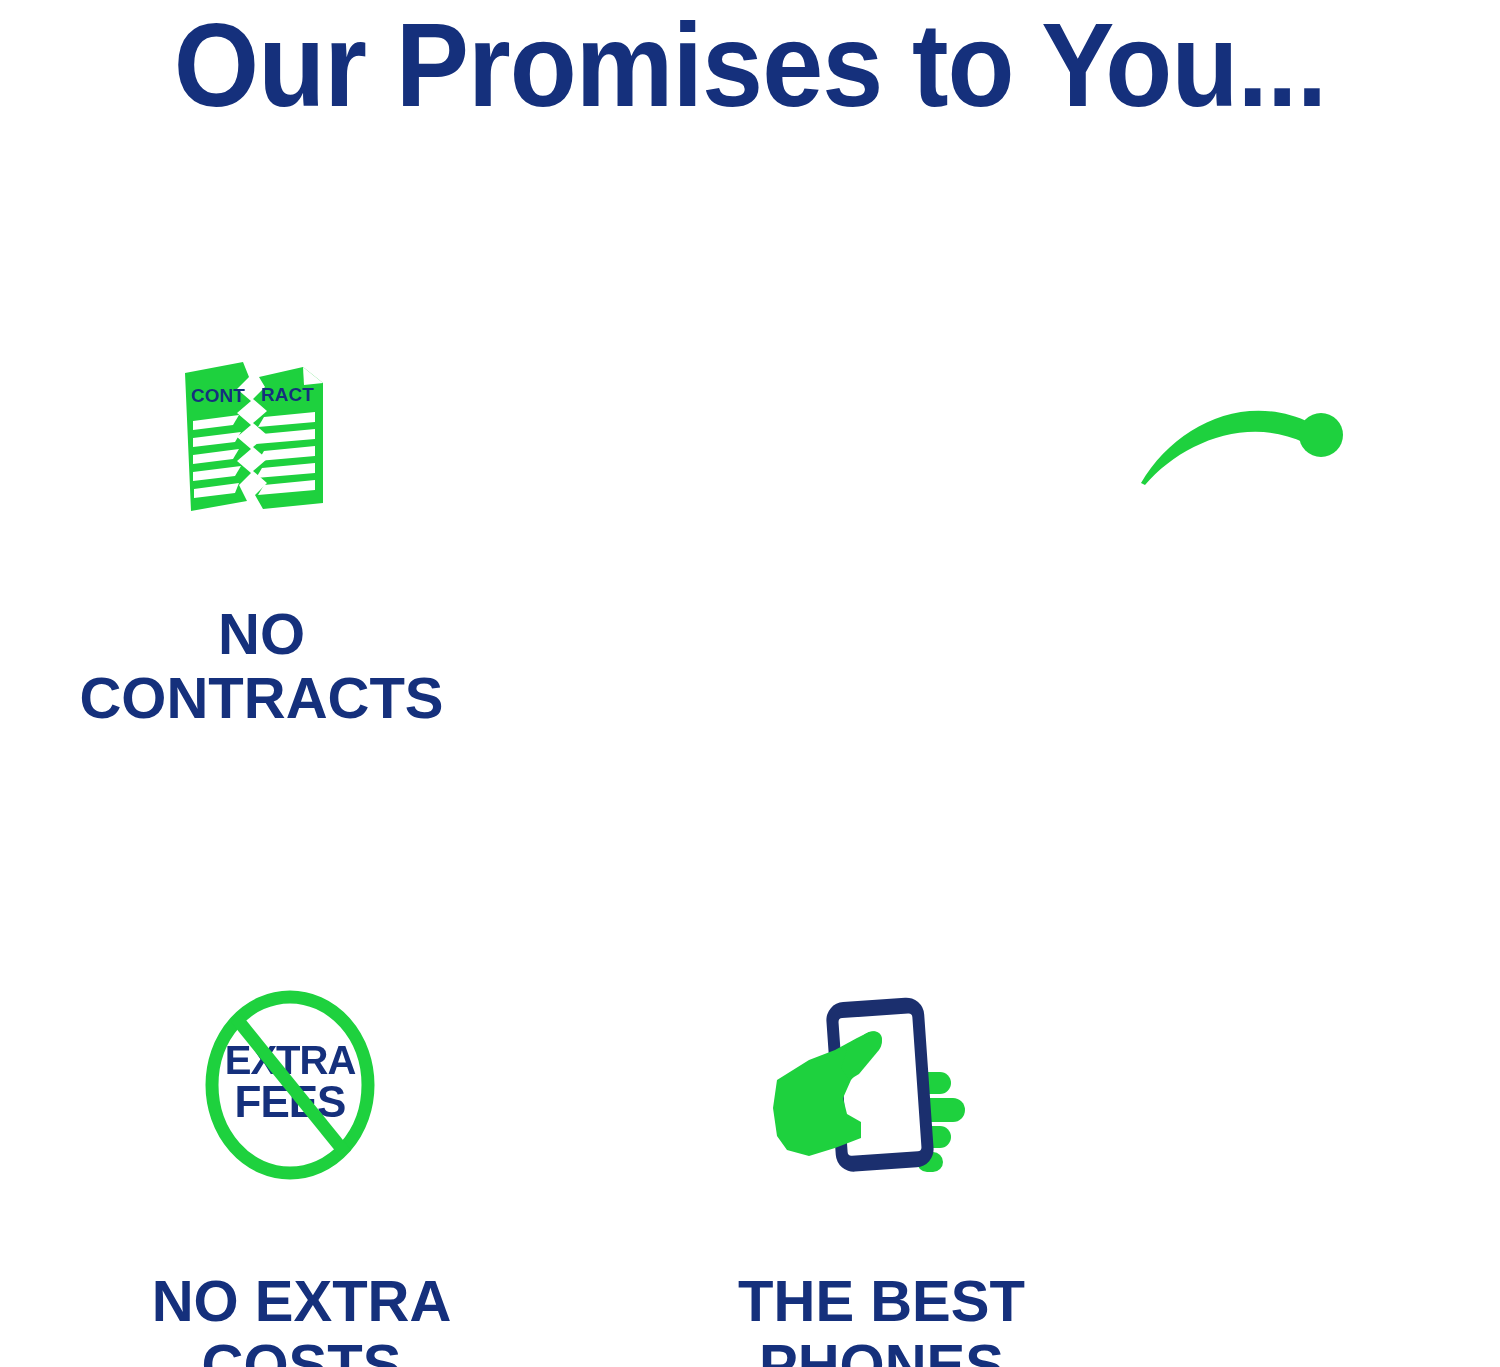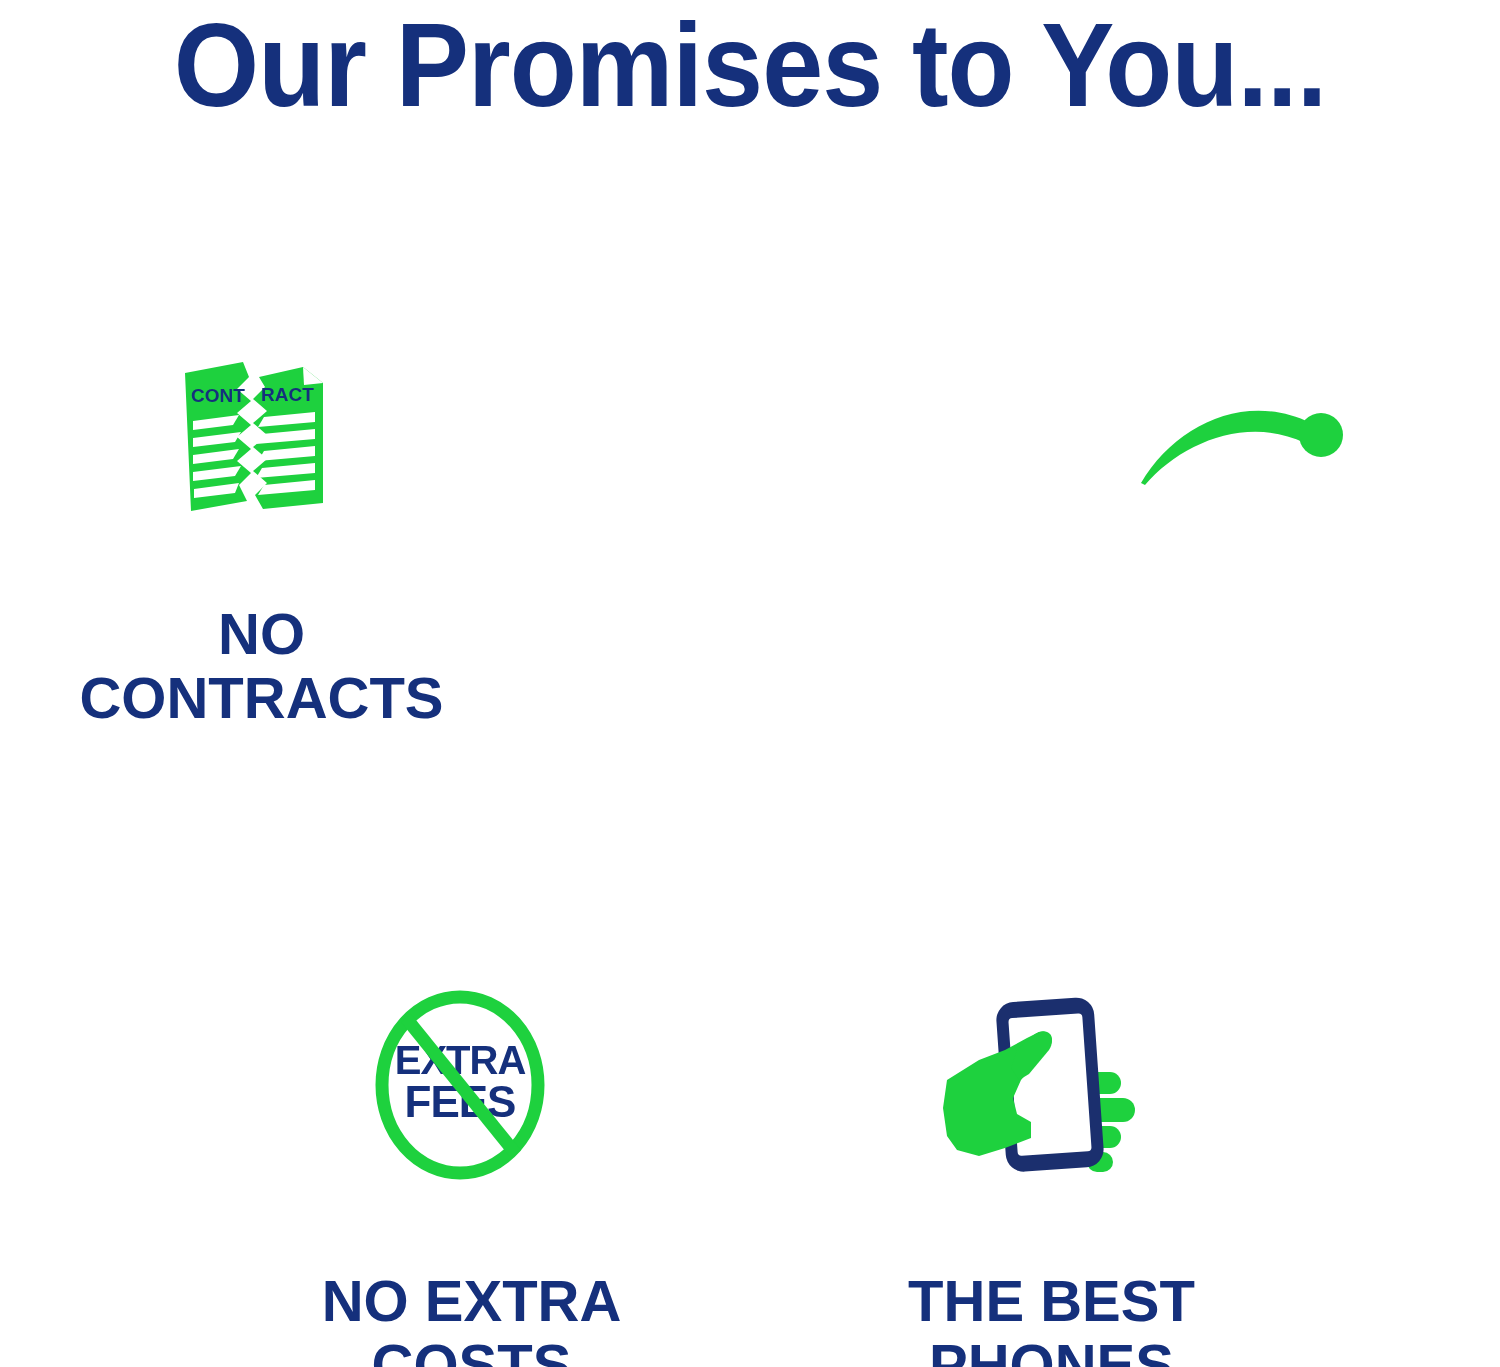--- a/index.html
+++ b/index.html
@@ -39,21 +39,20 @@
     transform-origin: 50% 50%;
     white-space: nowrap;
   }
 
   
   .promise-row {
     position: absolute;
     left: 0;
     width: 1500px;
     display: flex;
-    justify-content: center;
   }
   #row-top    { top: 340px; }
   #row-bottom { top: 975px; }
 
   .promise-cell {
     width: 500px;
     display: flex;
     flex-direction: column;
     align-items: center;
   }

